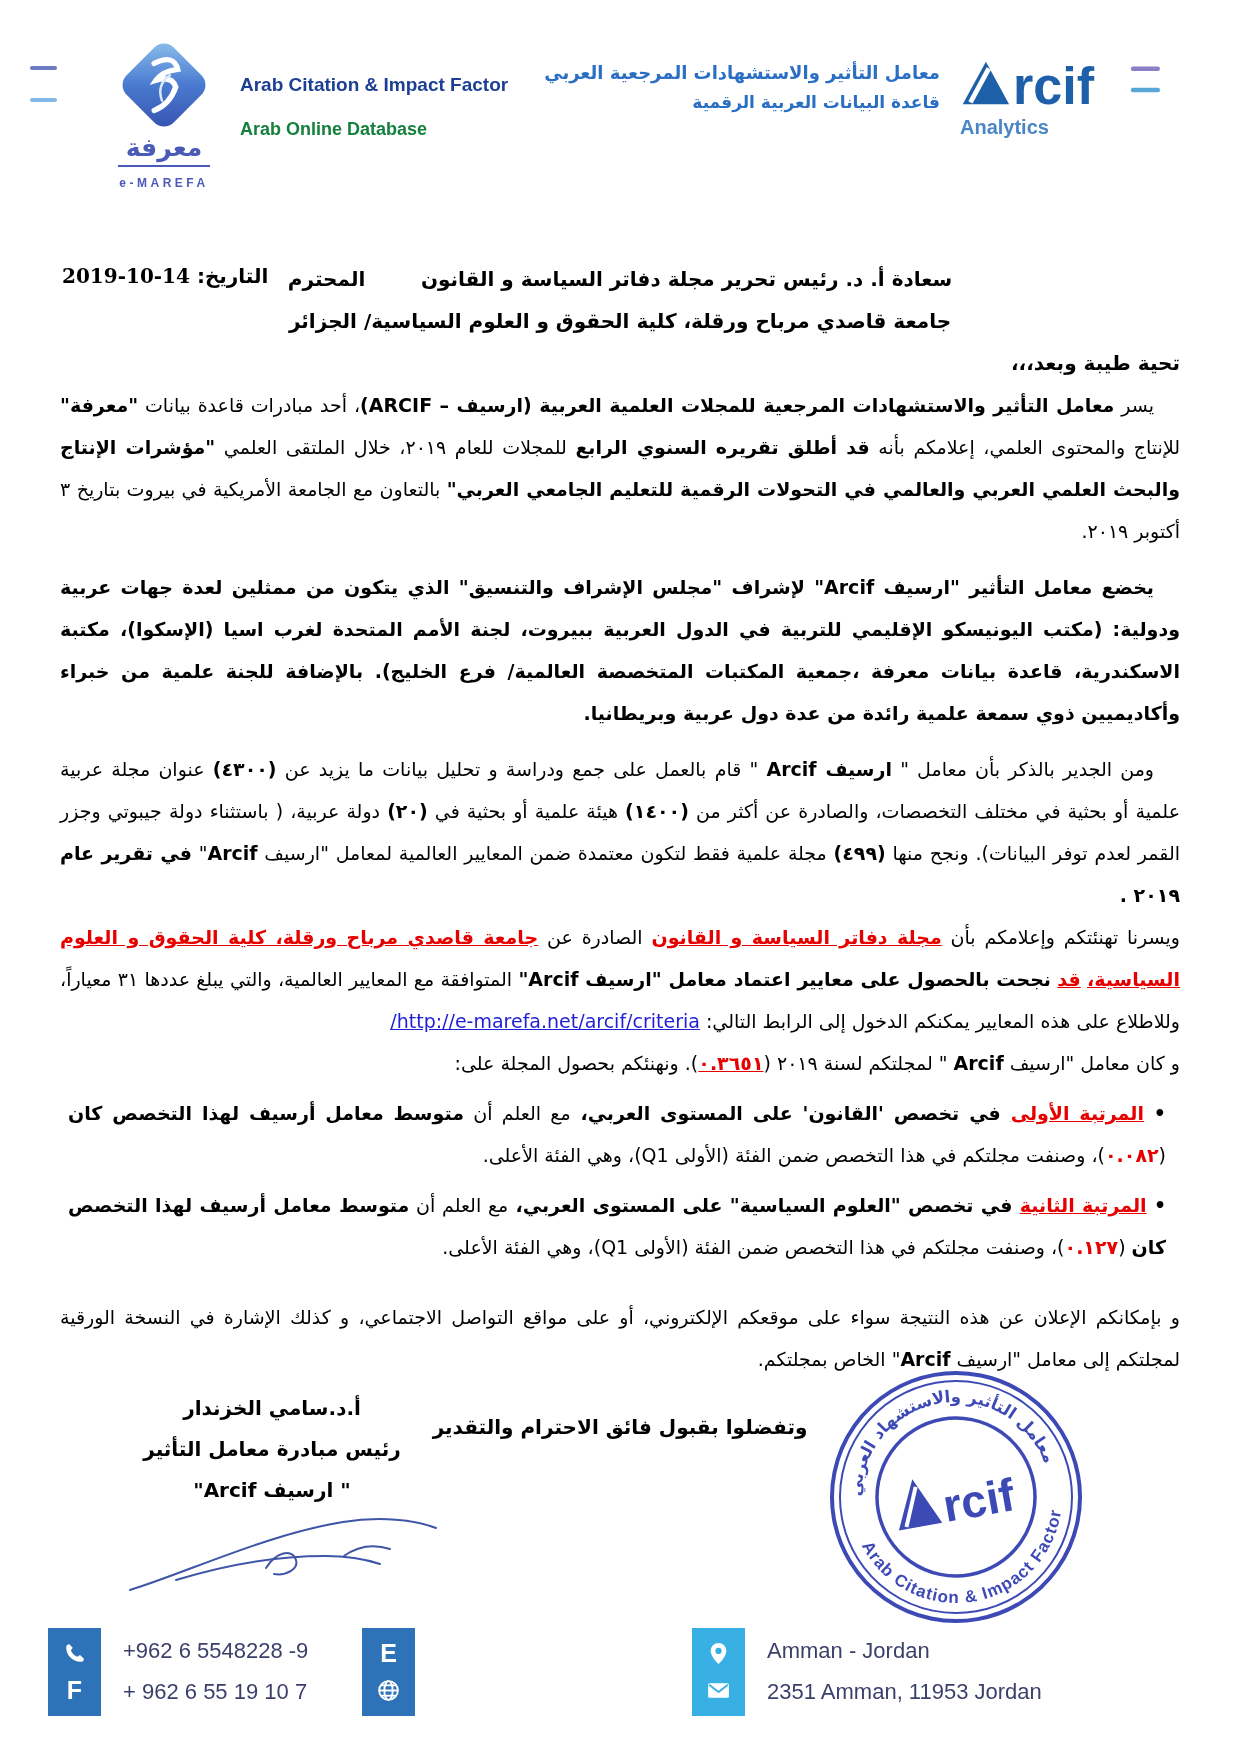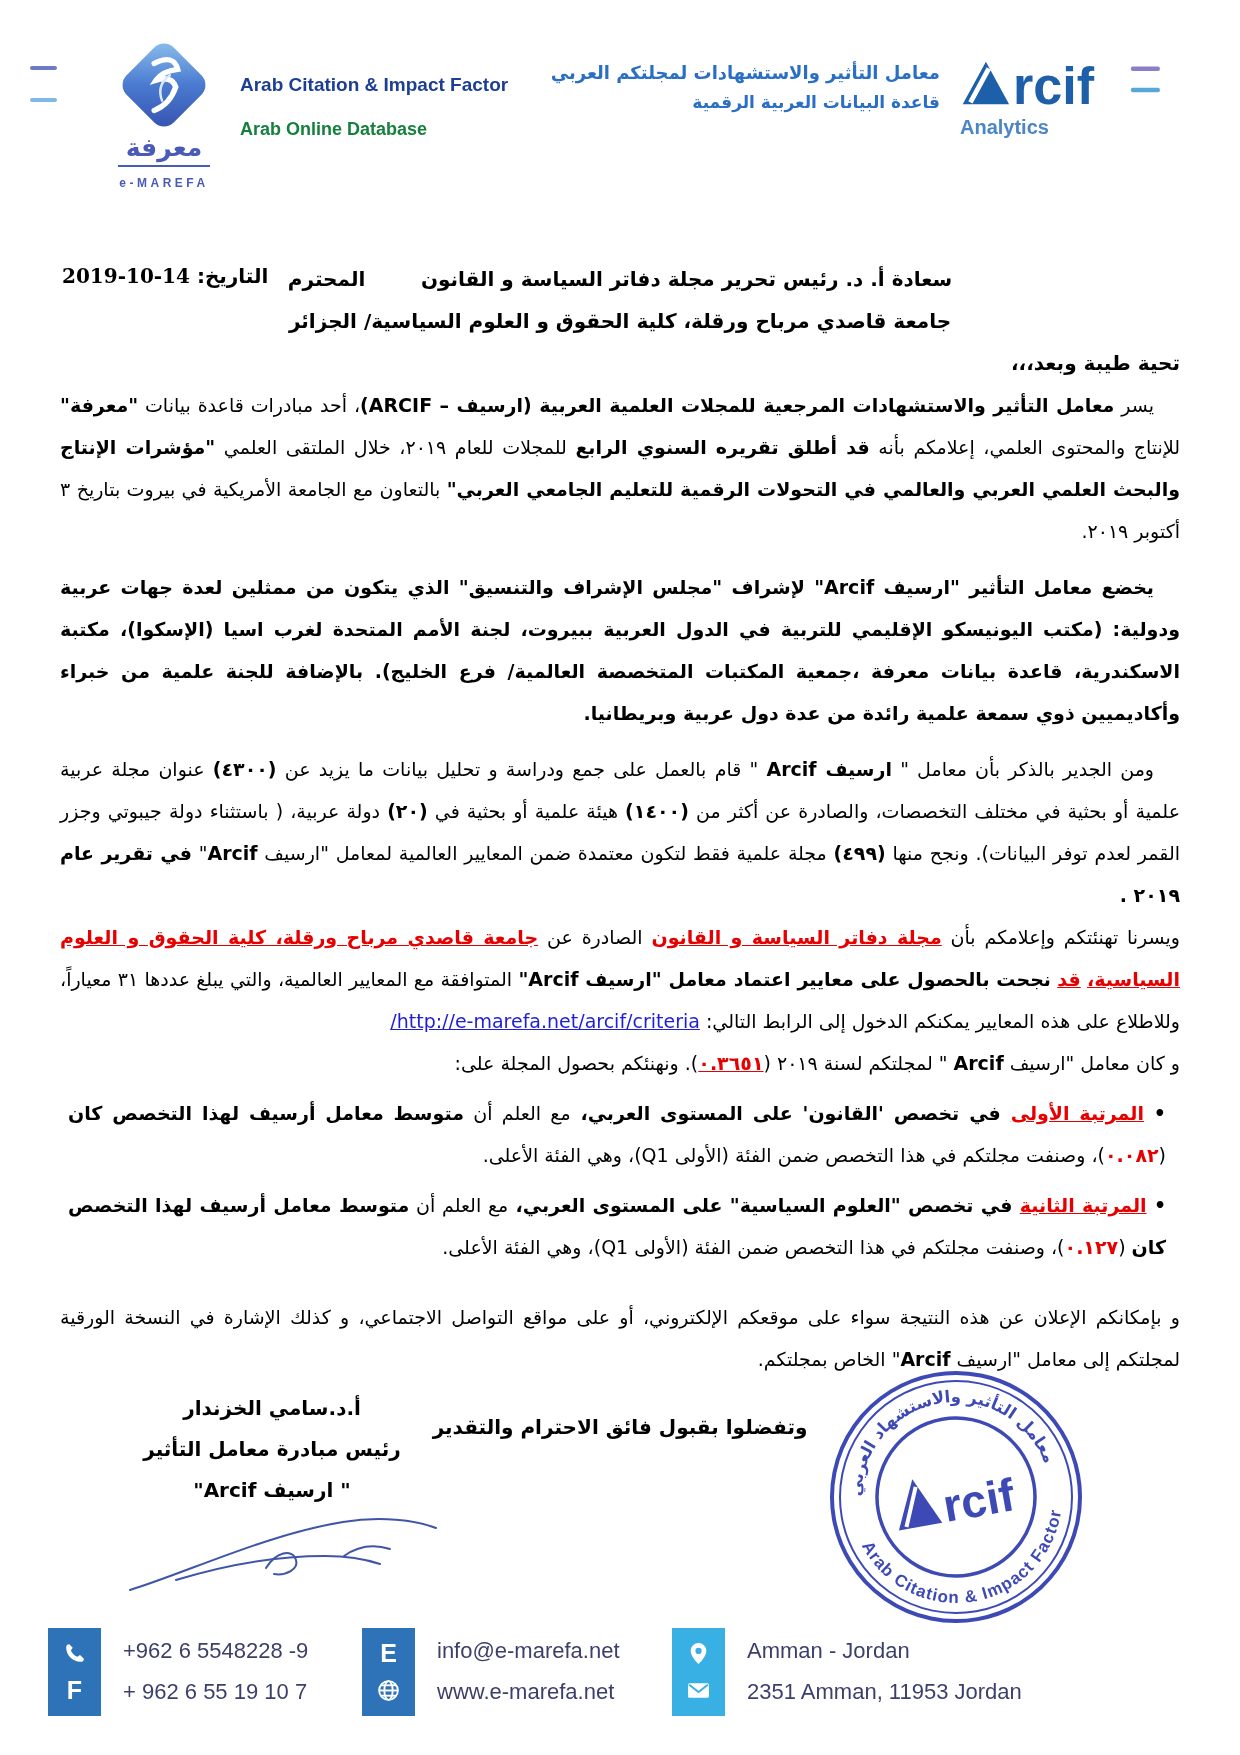--- a/index.html
+++ b/index.html
@@ -52,21 +52,21 @@
   .closing{text-align:center;font-weight:bold;font-size:20px;margin-top:26px}
 
   
   .sigblock{position:absolute;left:92px;top:1388px;width:360px;text-align:center;direction:rtl;
             font-weight:bold;font-size:20px;line-height:41px}
   .sig-svg{position:absolute;left:118px;top:1492px;width:340px;height:125px}
   .stamp{position:absolute;left:790px;top:1360px;width:332px;height:274px;opacity:.9}
 
   
   .fgroup{position:absolute;display:flex;gap:22px;top:1628px}
-  .f1{left:48px}.f2{left:362px}.f3{left:672px}
+  .f1{left:48px}.f2{left:362px}.f3{left:692px}
   .fbox{width:53px;height:88px;background:#2e73b8;display:flex;flex-direction:column;
         align-items:center;justify-content:space-evenly;flex:none}
   .f3 .fbox{background:#38b0e4}
   .fbox .glyph{color:#fff;font-family:"Liberation Sans",sans-serif;font-weight:bold;font-size:25px;line-height:1}
   .fbox svg{width:25px;height:25px;display:block}
   .ftext{font-family:"Liberation Sans",sans-serif;color:#3d3f6b;font-size:22px;line-height:41px;padding-top:2px}
 </style>
 </head>
 <body>
 
@@ -94,21 +94,21 @@
       </div>
       <div class="marefa-sub">e-MAREFA</div>
     </div>
 
     <div class="tag-en">
       <div class="tag-en1">Arab Citation &amp; Impact Factor</div>
       <div class="tag-en2">Arab Online Database</div>
     </div>
 
     <div class="tag-ar">
-      <div class="tag-ar1">معامل التأثير والاستشهادات لمجلتكم العربي</div>
+      <div class="tag-ar1">معامل التأثير والاستشهادات المرجعية العربي</div>
       <div class="tag-ar2">قاعدة البيانات العربية الرقمية</div>
     </div>
 
     <div class="arcif-logo">
       <svg viewBox="0 0 230 60">
         <polygon points="4,52 28,8 52,52" fill="#1d5fa8"></polygon>
         <line x1="31" y1="15" x2="12" y2="50" stroke="#ffffff" stroke-width="5"></line>
         <text x="56" y="52" font-size="54" font-weight="bold" fill="#1d5fa8" font-family="Liberation Sans, sans-serif">rcif</text>
         <rect x="178" y="13" width="30" height="4.5" rx="2" fill="#8b7fc7"></rect>
         <rect x="178" y="35" width="30" height="4.5" rx="2" fill="#57a7d9"></rect>
@@ -195,24 +195,20 @@
         <svg viewBox="0 0 24 24">
           <g stroke="#ffffff" fill="none" stroke-width="1.8">
             <circle cx="12" cy="12" r="9"></circle>
               <ellipse cx="12" cy="12" rx="4" ry="9"></ellipse>
             <line x1="3" y1="12" x2="21" y2="12"></line>
               <line x1="4.5" y1="7" x2="19.5" y2="7"></line>
               <line x1="4.5" y1="17" x2="19.5" y2="17"></line>
           </g>
         </svg>
       </div>
-      <div class="ftext">
-        <div>info@e-marefa.net</div>
-        <div>www.e-marefa.net</div>
-      </div>
     </div>
 
     <div class="fgroup f3">
       <div class="fbox">
         <svg viewBox="0 0 24 24">
           <path d="M12 2 a7.5 7.5 0 0 1 7.5 7.5 C19.5 15 12 22 12 22 S4.5 15 4.5 9.5 A7.5 7.5 0 0 1 12 2 Z" fill="#ffffff"></path>
           <circle cx="12" cy="9.5" r="3" fill="#38b0e4"></circle>
         </svg>
         <svg viewBox="0 0 24 24">
           <rect x="2" y="5" width="20" height="14" rx="1.5" fill="#ffffff"></rect>

